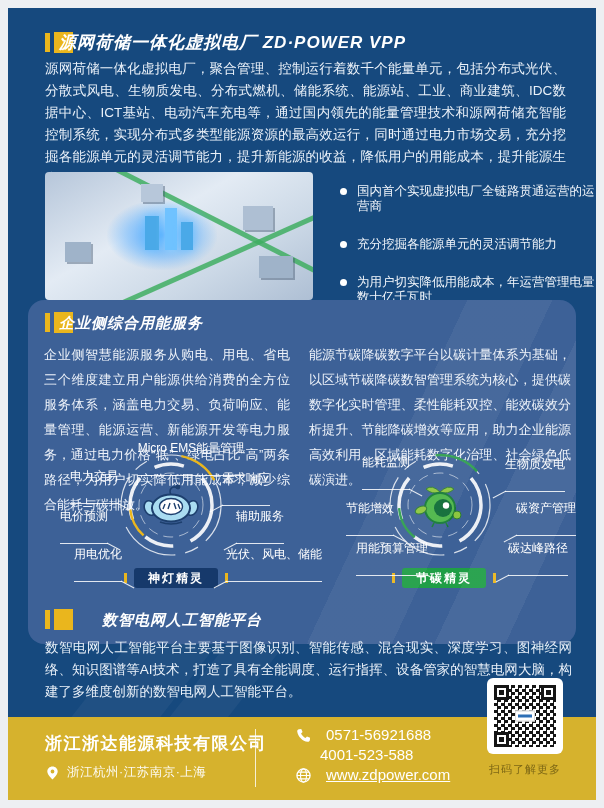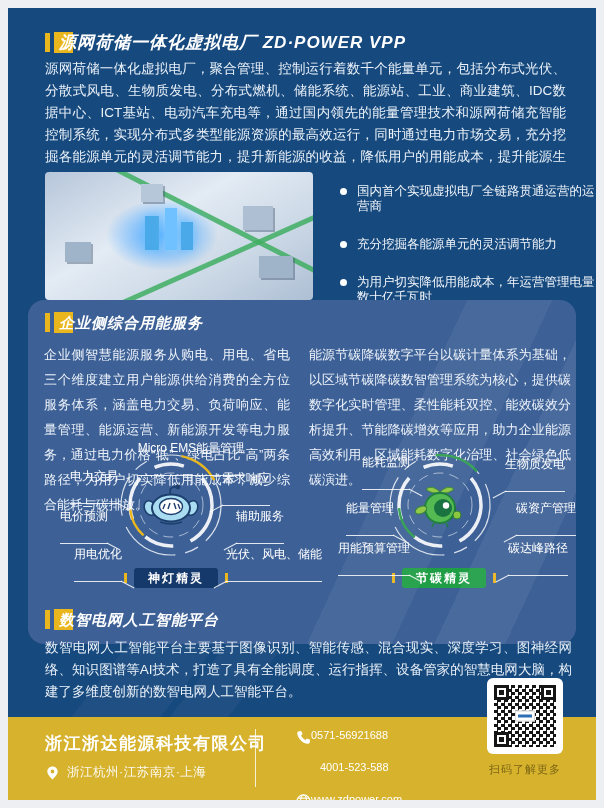--- a/index.html
+++ b/index.html
@@ -75,21 +75,21 @@
 
   
   .badge-wrap{position:absolute;display:flex;align-items:center;gap:7px;}
   .tick{width:3px;height:10px;background:#eab61d;}
   .badge{height:20px;line-height:20px;padding:0 14px;border-radius:3px;color:#fff;
          font-size:12px;font-weight:bold;letter-spacing:2px;}
   .badge.navy{background:#16396b;}
   .badge.green{background:#1f9e46;}
 
   
-  .ai-title{left:37px;top:601px;font-size:15px;}
+  .ai-title{left:37px;top:601px;font-size:15px;padding-left:43px;}
   .ai-body{position:absolute;left:37px;top:629px;width:527px;margin:0;color:#eaf1f9;
            font-size:13.5px;line-height:22px;text-align:justify;}
 
   
   .qr{position:absolute;left:479px;top:670px;width:76px;height:76px;background:#fff;
       border-radius:6px;padding:7px;box-sizing:border-box;z-index:5;}
   .qr-in{position:relative;width:100%;height:100%;
       background-image:repeating-conic-gradient(#151515 0% 25%,transparent 0% 50%);
       background-size:7px 7px;}
   .f{position:absolute;width:15px;height:15px;border:3px solid #151515;background:#fff;box-sizing:border-box;}
@@ -101,23 +101,23 @@
   .qr-caption{position:absolute;left:472px;top:754px;width:90px;text-align:center;
       font-size:11px;color:#7d6715;z-index:5;letter-spacing:1px;}
 
   
   .footer{position:absolute;left:0;top:709px;width:588px;height:83px;background:#d6b22d;}
   .company{position:absolute;left:37px;top:15px;color:#fff;font-size:17px;font-weight:bold;letter-spacing:1.5px;}
   .addr{position:absolute;left:37px;top:47px;display:flex;align-items:center;gap:7px;
         color:rgba(255,255,255,.95);font-size:12.5px;letter-spacing:.5px;}
   .divider{position:absolute;left:247px;top:12px;width:1px;height:58px;background:rgba(255,255,255,.8);}
   .contact{position:absolute;left:288px;top:8px;color:#fff;}
-  .crow{display:flex;align-items:flex-end;gap:0;font-size:11px;line-height:20px;}
+  .crow{display:flex;align-items:center;gap:15px;font-size:15px;line-height:20px;}
   .crow.indent{padding-left:24px;}
-  .crow + .crow{margin-top:12px;}
+  .crow + .crow{margin-top:0;}
   .web{margin-top:4px;text-decoration:underline;}
   .icn{display:inline-flex;width:15px;justify-content:center;}
 </style>
 </head>
 <body>
 
 <div class="page">
 
   <div class="wm wm1"></div>
   <div class="wm wm2"></div>
@@ -210,23 +210,23 @@
         <circle cx="63" cy="66" r="15" fill="#4cb648" stroke="#157a36" stroke-width="2"></circle>
         <circle cx="66" cy="66" r="9" fill="#0d6b35"></circle>
         <circle cx="69" cy="63.5" r="3.2" fill="#ffffff"></circle>
         <ellipse cx="44" cy="68" rx="6" ry="3.6" fill="#8dc63f" stroke="#2e7d32" stroke-width="1" transform="rotate(-24 44 68)"></ellipse>
         <circle cx="80" cy="73" r="4" fill="#8dc63f" stroke="#2e7d32" stroke-width="1"></circle>
         <path d="M57,81 l-2,4 M69,81 l2,4" stroke="#157a36" stroke-width="1.6"></path>
       </g>
     </svg>
     <span class="dlab l" style="left:382px;top:154px">能耗监测</span>
     <span class="dlab r" style="left:477px;top:156px">生物质发电</span>
-    <span class="dlab l" style="left:366px;top:200px">能量管理</span>
+    <span class="dlab l" style="left:366px;top:200px">节能增效</span>
     <span class="dlab r" style="left:488px;top:200px">碳资产管理</span>
-    <span class="dlab l" style="left:382px;top:240px">用能预算管理</span>
+    <span class="dlab l" style="left:400px;top:240px">用能预算管理</span>
     <span class="dlab r" style="left:480px;top:240px">碳达峰路径</span>
     <div class="badge-wrap" style="left:364px;top:268px">
       <span class="tick"></span>
       <span class="badge green">节碳精灵</span>
       <span class="tick"></span>
     </div>
   </section>
 
   <div class="sec-title ai-title">
     <span class="bar"></span>

